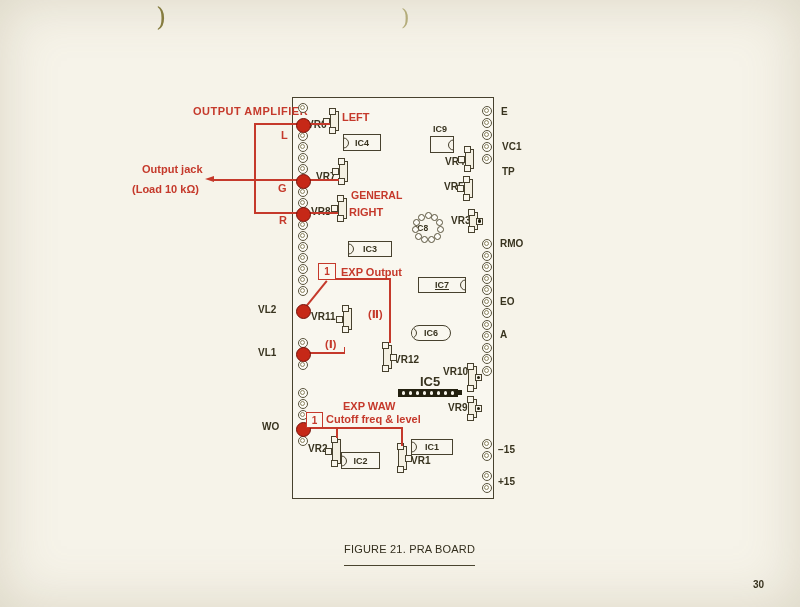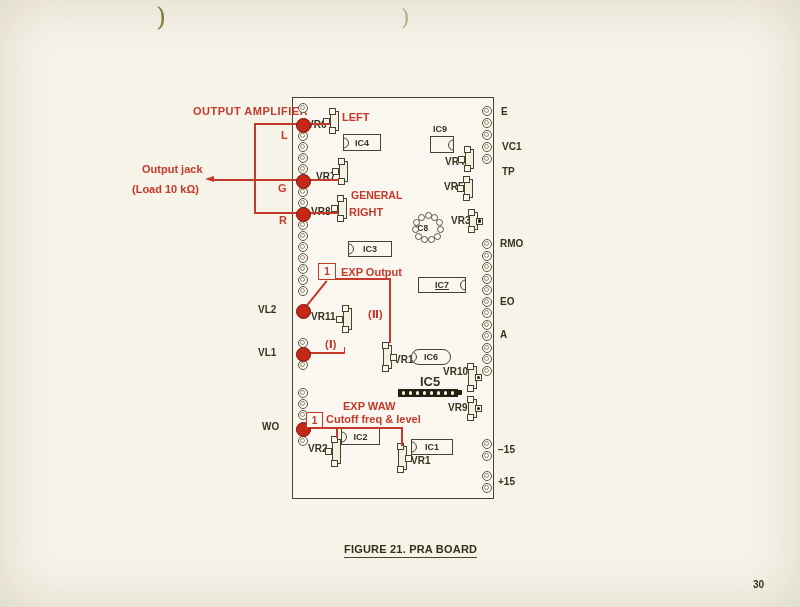--- a/index.html
+++ b/index.html
@@ -36,22 +36,22 @@
   .tr .tm{right:-6px;top:50%;margin-top:-3.5px;}
   .tr.tl .tm{right:auto;left:-6px;}
   .tr.dot .tm::after{content:"";position:absolute;inset:.8px;background:#23200f;border-radius:50%;}
   #ic8{position:absolute;left:412px;top:212px;width:30px;height:30px;z-index:4;}
   #ic8 .ringpad{position:absolute;width:5px;height:5px;border:1px solid #59533c;border-radius:50%;background:#fdfcf7;}
   #ic8 .iclbl{position:absolute;left:3px;top:11px;font-size:8.5px;font-weight:bold;color:var(--ink);}
   #ic5bar{position:absolute;left:398px;top:389px;width:56px;height:8px;background:#23200f;display:flex;align-items:center;justify-content:space-around;padding:0 2px;z-index:4;}
   #ic5bar i{display:block;width:3.5px;height:3.5px;background:#f7f4ea;border-radius:50%;}
   #ic5sq{position:absolute;left:457px;top:390px;width:5px;height:5px;background:#23200f;z-index:4;}
   .paren{position:absolute;color:rgba(115,105,35,.85);font-family:"DejaVu Serif",serif;z-index:2;}
-  #caption{position:absolute;left:344px;top:543px;font-size:11px;font-weight:bold;color:#332e1d;
-    border-bottom:1.2px solid #4a4430;padding-bottom:2px;letter-spacing:.2px;white-space:nowrap;}
+  #caption{position:absolute;left:344px;top:543px;font-size:11px;font-weight:normal;color:#332e1d;
+    border-bottom:1.2px solid #4a4430;padding-bottom:10px;letter-spacing:.2px;white-space:nowrap;}
   #pageno{position:absolute;left:753px;top:579px;font-size:10px;font-weight:bold;color:var(--ink);}
 </style>
 </head>
 <body>
 
 <div id="page">
 
   <div class="paren" style="left:156px;top:2px;font-size:26px;">)</div>
   <div class="paren" style="left:401px;top:5px;font-size:22px;color:rgba(140,130,55,.6);">)</div>
 
@@ -121,29 +121,29 @@
     </div>
   <div class="lbl" style="left:433px;top:125px;font-size:9px;">IC9</div>
   <div class="ic nl" style="left:348px;top:241px;width:42px;height:14px;">
     <i class="notch"></i>
       <span>IC3</span>
     </div>
   <div class="ic nr" style="left:418px;top:277px;width:46px;height:14px;text-decoration:underline;">
     <i class="notch"></i>
       <span>IC7</span>
     </div>
-  <div class="ic nl" style="left:411px;top:349px;width:38px;height:14px;border-radius:8px;">
+  <div class="ic nl" style="left:411px;top:325px;width:38px;height:14px;border-radius:8px;">
     <i class="notch"></i>
       <span>IC6</span>
     </div>
   <div class="ic nl" style="left:411px;top:439px;width:40px;height:14px;">
     <i class="notch"></i>
       <span>IC1</span>
     </div>
-  <div class="ic nl" style="left:341px;top:428px;width:37px;height:15px;">
+  <div class="ic nl" style="left:341px;top:452px;width:37px;height:15px;">
     <i class="notch"></i>
       <span>IC2</span>
     </div>
 
   <div id="ic8">
     <span class="iclbl">IC8</span>
   <i class="ringpad" style="left: 12.5px; top: 0px;"></i>
       <i class="ringpad" style="left: 19.258px; top: 1.98433px;"></i>
       <i class="ringpad" style="left: 23.8704px; top: 7.30731px;"></i>
       <i class="ringpad" style="left: 24.8728px; top: 14.2789px;"></i>

